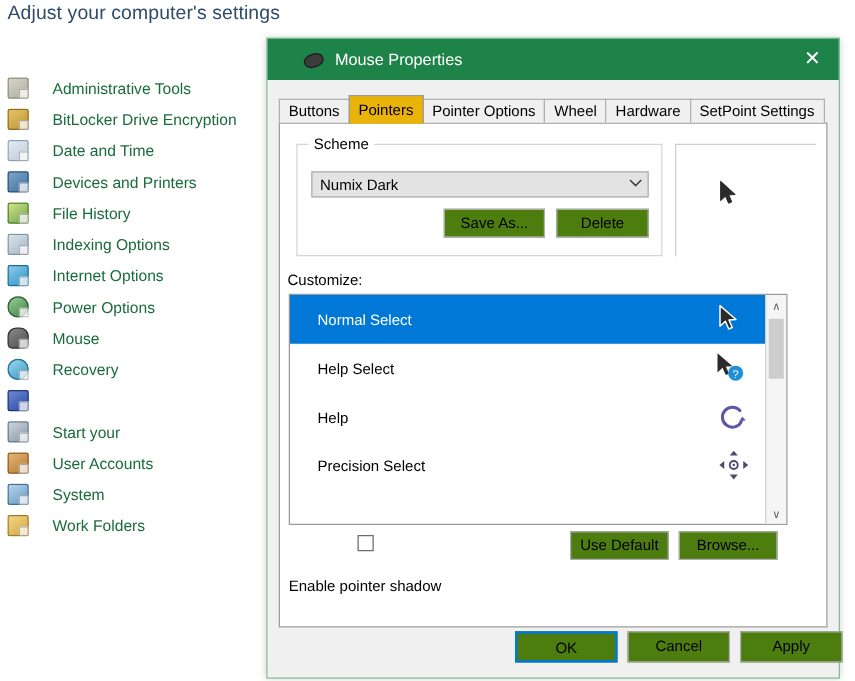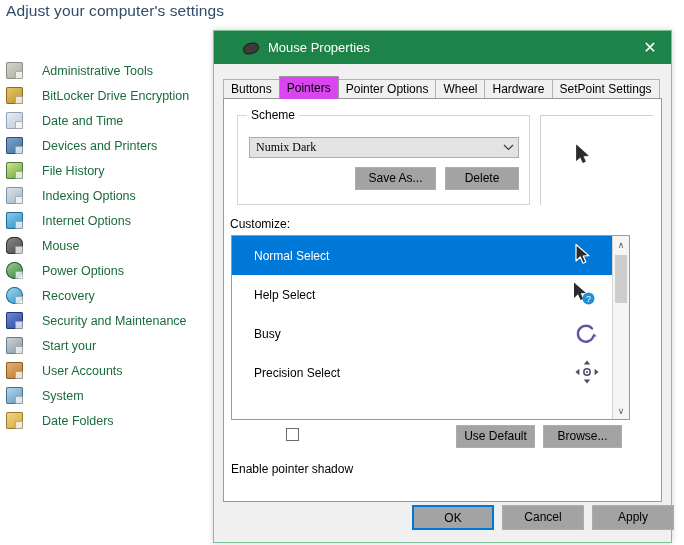--- a/index.html
+++ b/index.html
@@ -166,21 +166,21 @@
     border: 1px solid #b0b0b0;
     border-bottom: none;
     margin-right: -1px;
     white-space: nowrap;
     box-sizing: border-box;
     cursor: default;
   }
   .tab.active {
     height: 23px;
     line-height: 22px;
-    background: #d946ef;
+    background: #eab308;
     border-color: #9a9a9a;
     position: relative;
     z-index: 3;
     margin-bottom: -1px;
   }
 
   .tabpanel {
     position: relative;
     margin: 0 9px;
     height: 404px;
@@ -215,41 +215,40 @@
     left: 11px;
     top: 21px;
     width: 270px;
     height: 21px;
     background: #e3e3e3;
     border: 1px solid #acacac;
     box-sizing: border-box;
     display: flex;
     align-items: center;
     cursor: default;
-    font-family: Liberation Serif, serif;
   }
   .combobox .cbtext {
     font-size: 12px;
     color: #000000;
     margin-left: 6px;
     flex: 1;
     white-space: nowrap;
     overflow: hidden;
   }
   .combobox .cbarrow {
     width: 20px;
     text-align: center;
     font-size: 10px;
     color: #3c3c3c;
   }
 
   .btn {
     font-size: 12px;
     color: #000000;
-    background: #a3a3a3;
+    background: #4d7c0f;
     border: 1px solid #adadad;
     box-sizing: border-box;
     text-align: center;
     cursor: default;
     white-space: nowrap;
     font-family: "Liberation Sans", sans-serif;
   }
 
   .btn-saveas {
     position: absolute;
@@ -483,50 +482,49 @@
     </div>
     <div class="cp-item">
       <span class="cp-icon ic-indexing"></span>
       <span class="cp-item-label">Indexing Options</span>
     </div>
     <div class="cp-item">
       <span class="cp-icon ic-internet"></span>
       <span class="cp-item-label">Internet Options</span>
     </div>
     <div class="cp-item">
+      <span class="cp-icon ic-power"></span>
+      <span class="cp-item-label">Power Options</span>
+    </div>
+    <div class="cp-item">
       <span class="cp-icon ic-mouse"></span>
       <span class="cp-item-label">Mouse</span>
     </div>
     <div class="cp-item">
-      <span class="cp-icon ic-power"></span>
-      <span class="cp-item-label">Power Options</span>
-    </div>
-    <div class="cp-item">
       <span class="cp-icon ic-recovery"></span>
       <span class="cp-item-label">Recovery</span>
     </div>
     <div class="cp-item">
       <span class="cp-icon ic-security"></span>
-      <span class="cp-item-label">Security and Maintenance</span>
     </div>
     <div class="cp-item">
       <span class="cp-icon ic-startmenu"></span>
       <span class="cp-item-label">Start your</span>
     </div>
     <div class="cp-item">
       <span class="cp-icon ic-useracc"></span>
       <span class="cp-item-label">User Accounts</span>
     </div>
     <div class="cp-item">
       <span class="cp-icon ic-system"></span>
       <span class="cp-item-label">System</span>
     </div>
     <div class="cp-item">
       <span class="cp-icon ic-workfold"></span>
-      <span class="cp-item-label">Date Folders</span>
+      <span class="cp-item-label">Work Folders</span>
     </div>
   </div>
 
   <div class="dialog">
 
     <div class="titlebar">
       <span class="title-icon">
           <span class="body"></span>
         </span>
       <span class="title-text">Mouse Properties</span>
@@ -588,21 +586,21 @@
               <svg width="30" height="26" viewBox="0 0 30 26" style="position:absolute;left:6px;top:2px">
                 <path d="M2 1.5 L2 17 L6 13.2 L8.6 19 L11.2 17.9 L8.7 12.2 L14 11.9 Z" fill="#2b2b2b"></path>
                 <circle cx="16.5" cy="17.5" r="6" fill="#1f8fd6"></circle>
                 <text x="16.5" y="21.3" font-size="9" font-family="Liberation Sans, sans-serif" fill="#ffffff" text-anchor="middle">?</text>
               </svg>
             </span>
           </div>
 
 
           <div class="listrow">
-            <span class="rowlabel">Busy</span>
+            <span class="rowlabel">Help</span>
             <span class="rowicon">
               <svg width="28" height="26" viewBox="0 0 28 26" style="position:absolute;left:6px;top:2px">
                 <path d="M20 8.5 A8 8 0 1 0 21 17.5" stroke="#5b57a8" stroke-width="2.4" fill="none" stroke-linecap="round"></path>
                 <path d="M21.8 13.4 L24.6 16.2 L19.2 17.4 Z" fill="#5b57a8"></path>
               </svg>
             </span>
           </div>
 
           <div class="listrow">
             <span class="rowlabel">Precision Select</span>

